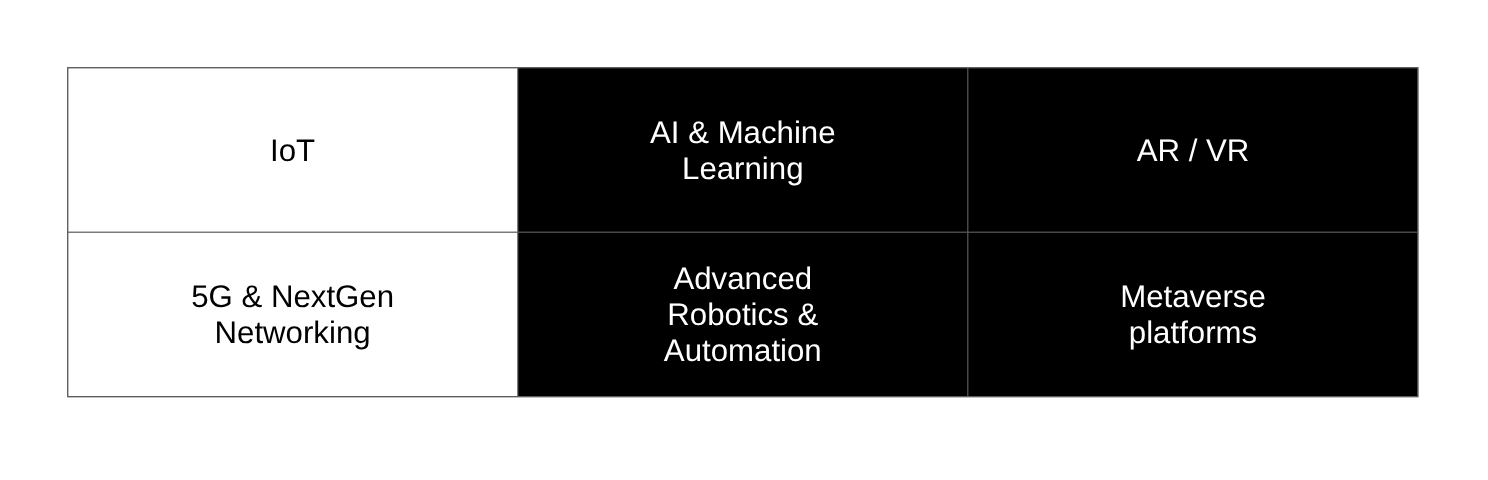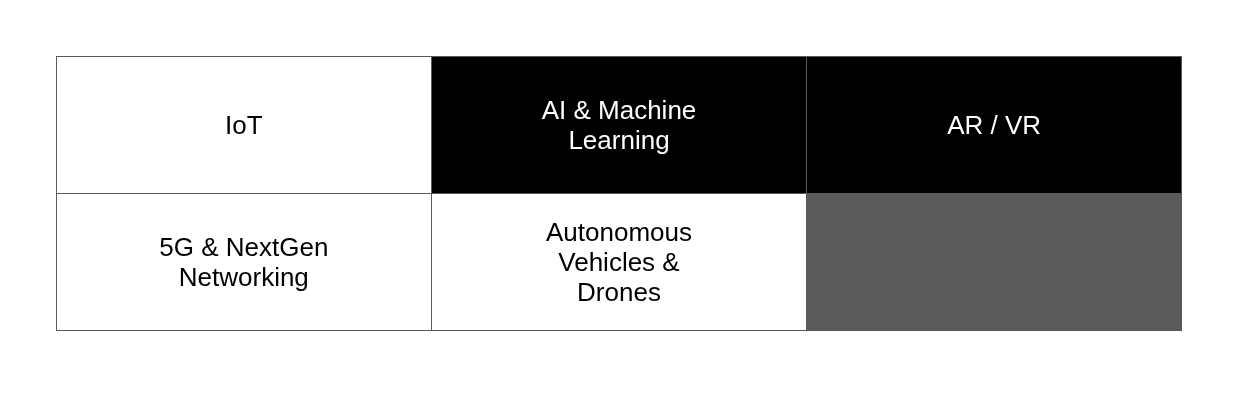--- a/index.html
+++ b/index.html
@@ -69,19 +69,23 @@
       <span class="label">AI &amp; Machine
 Learning</span>
     </div>
     <div class="cell dark">
       <span class="label">AR / VR</span>
     </div>
     <div class="cell light">
       <span class="label">5G &amp; NextGen
 Networking</span>
     </div>
-    <div class="cell light">
-      <span class="label">Autonomous
-Vehicles &amp;
-Drones</span>
+    <div class="cell dark">
+      <span class="label">Advanced
+Robotics &amp;
+Automation</span>
+    </div>
+    <div class="cell dark">
+      <span class="label">Metaverse
+platforms</span>
     </div>
   </div>
 </div>
 
 </body></html>

